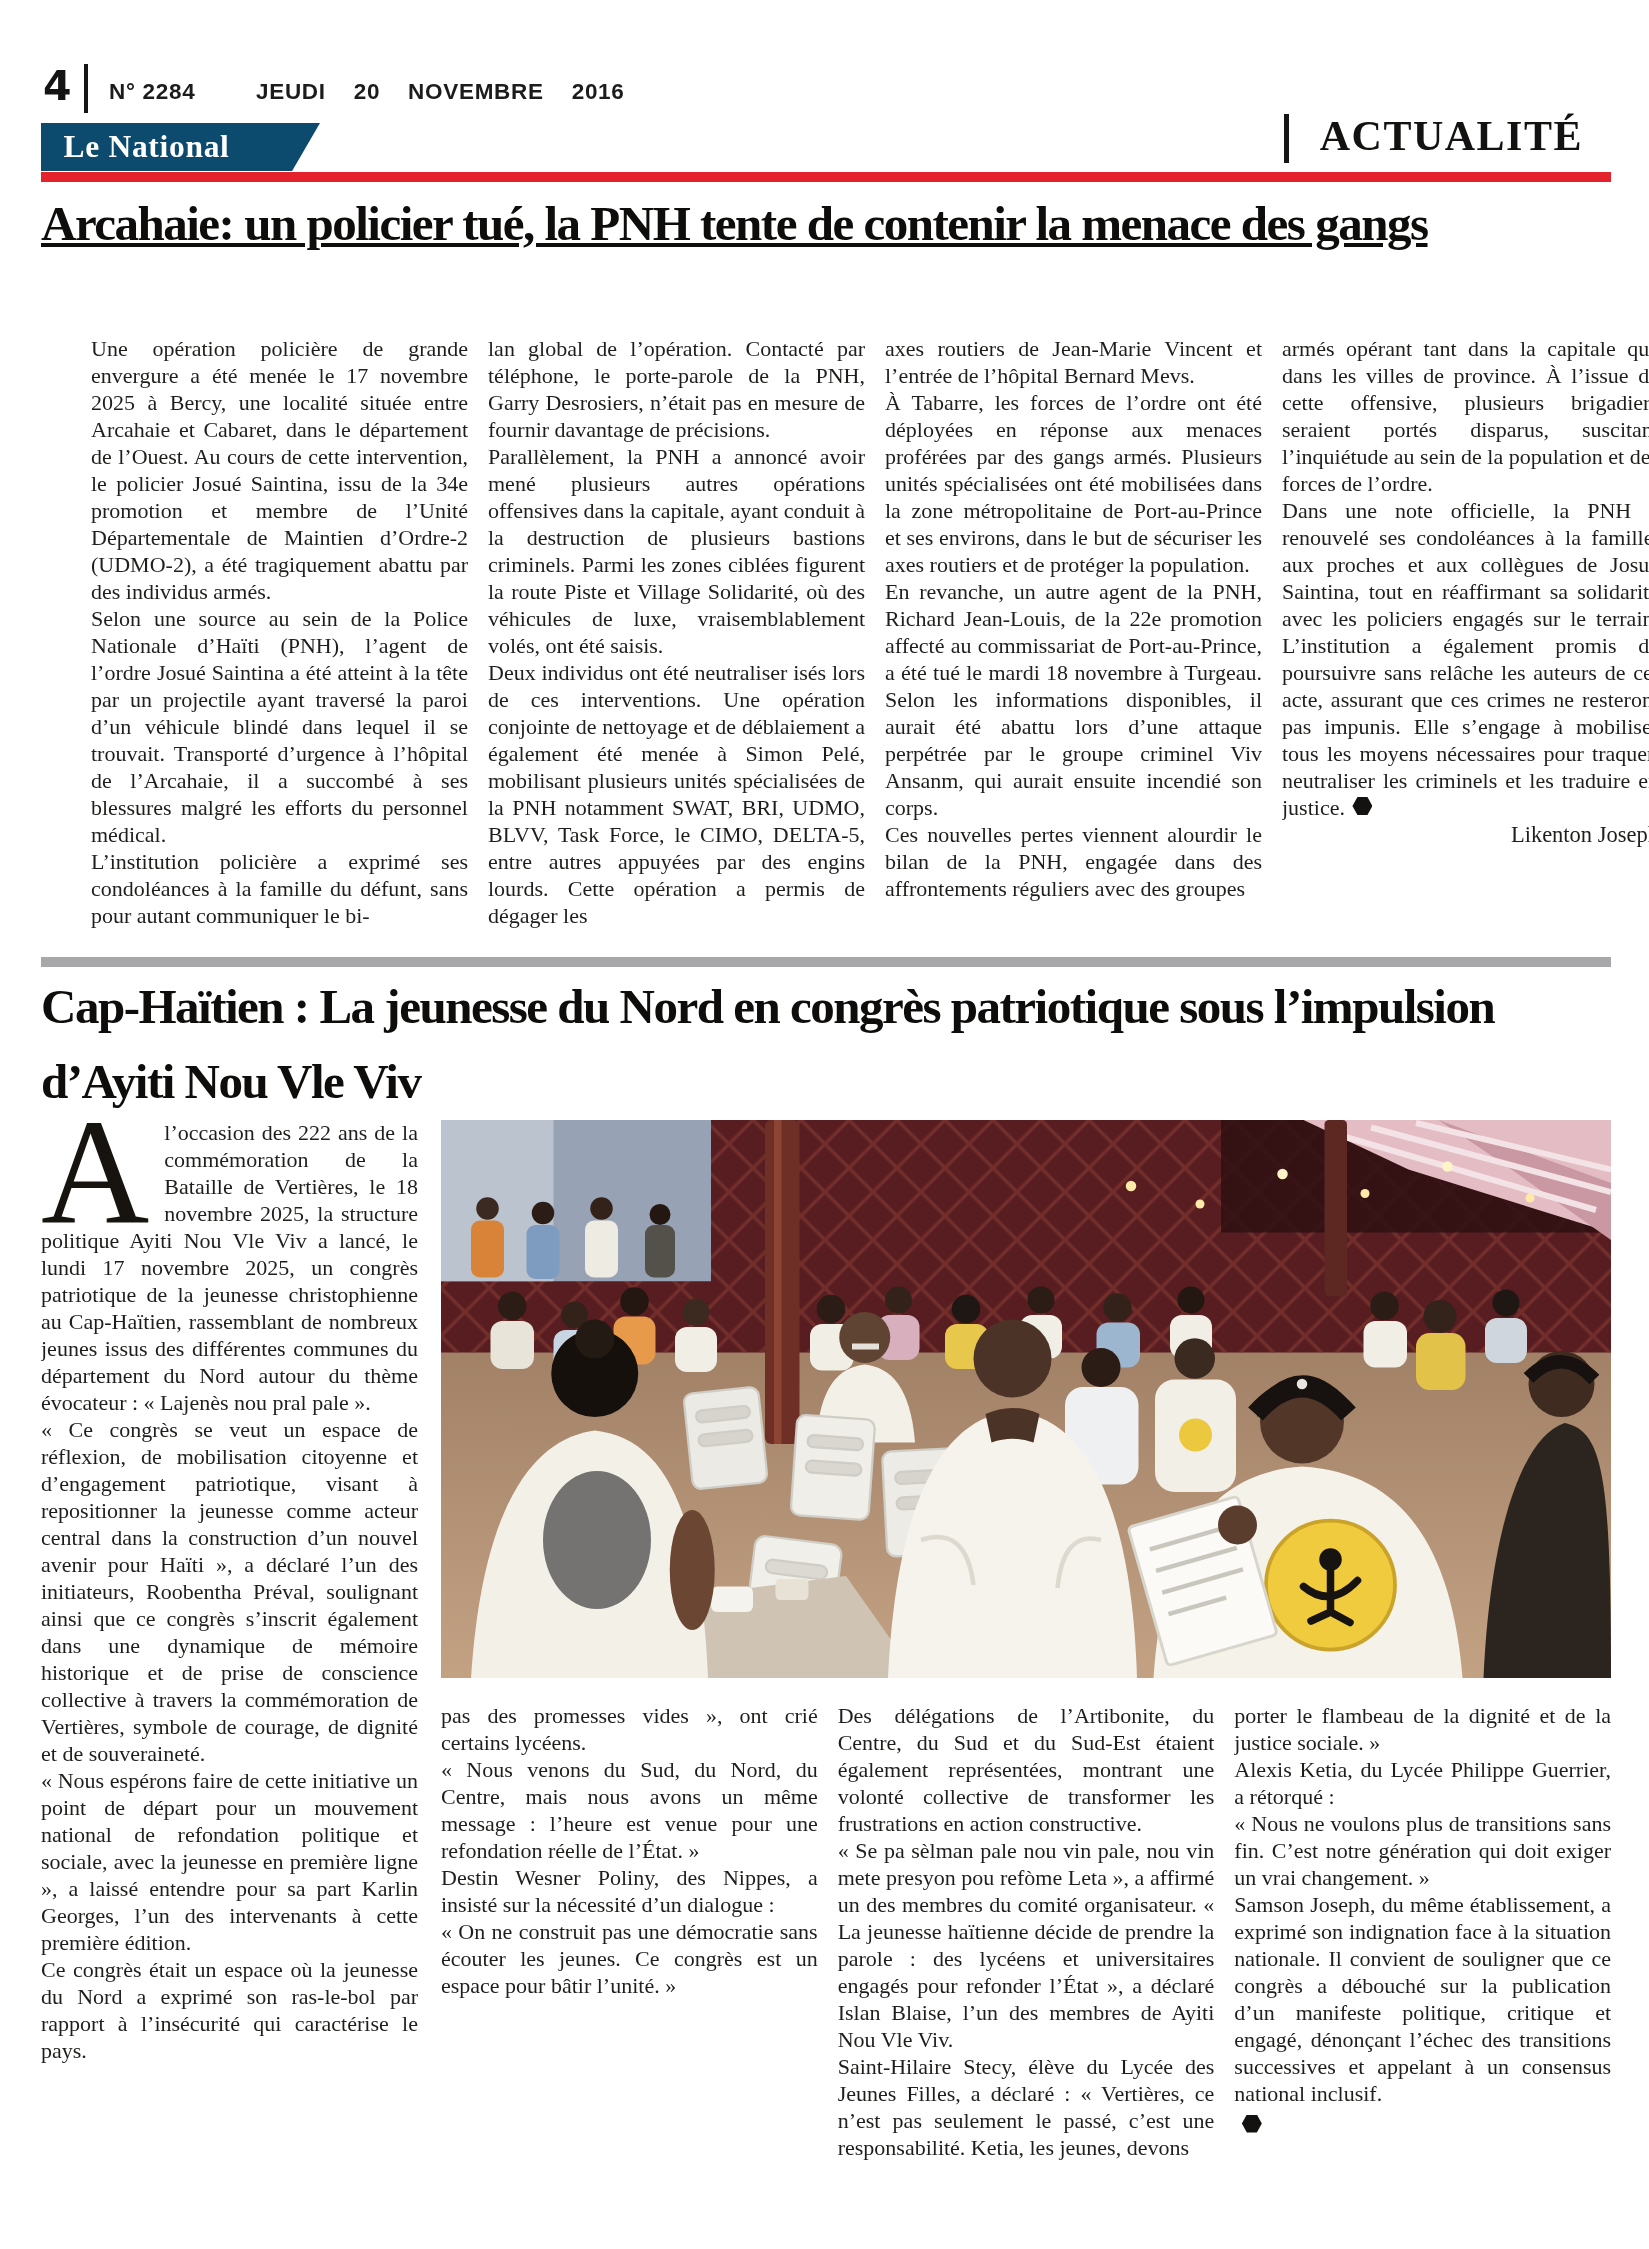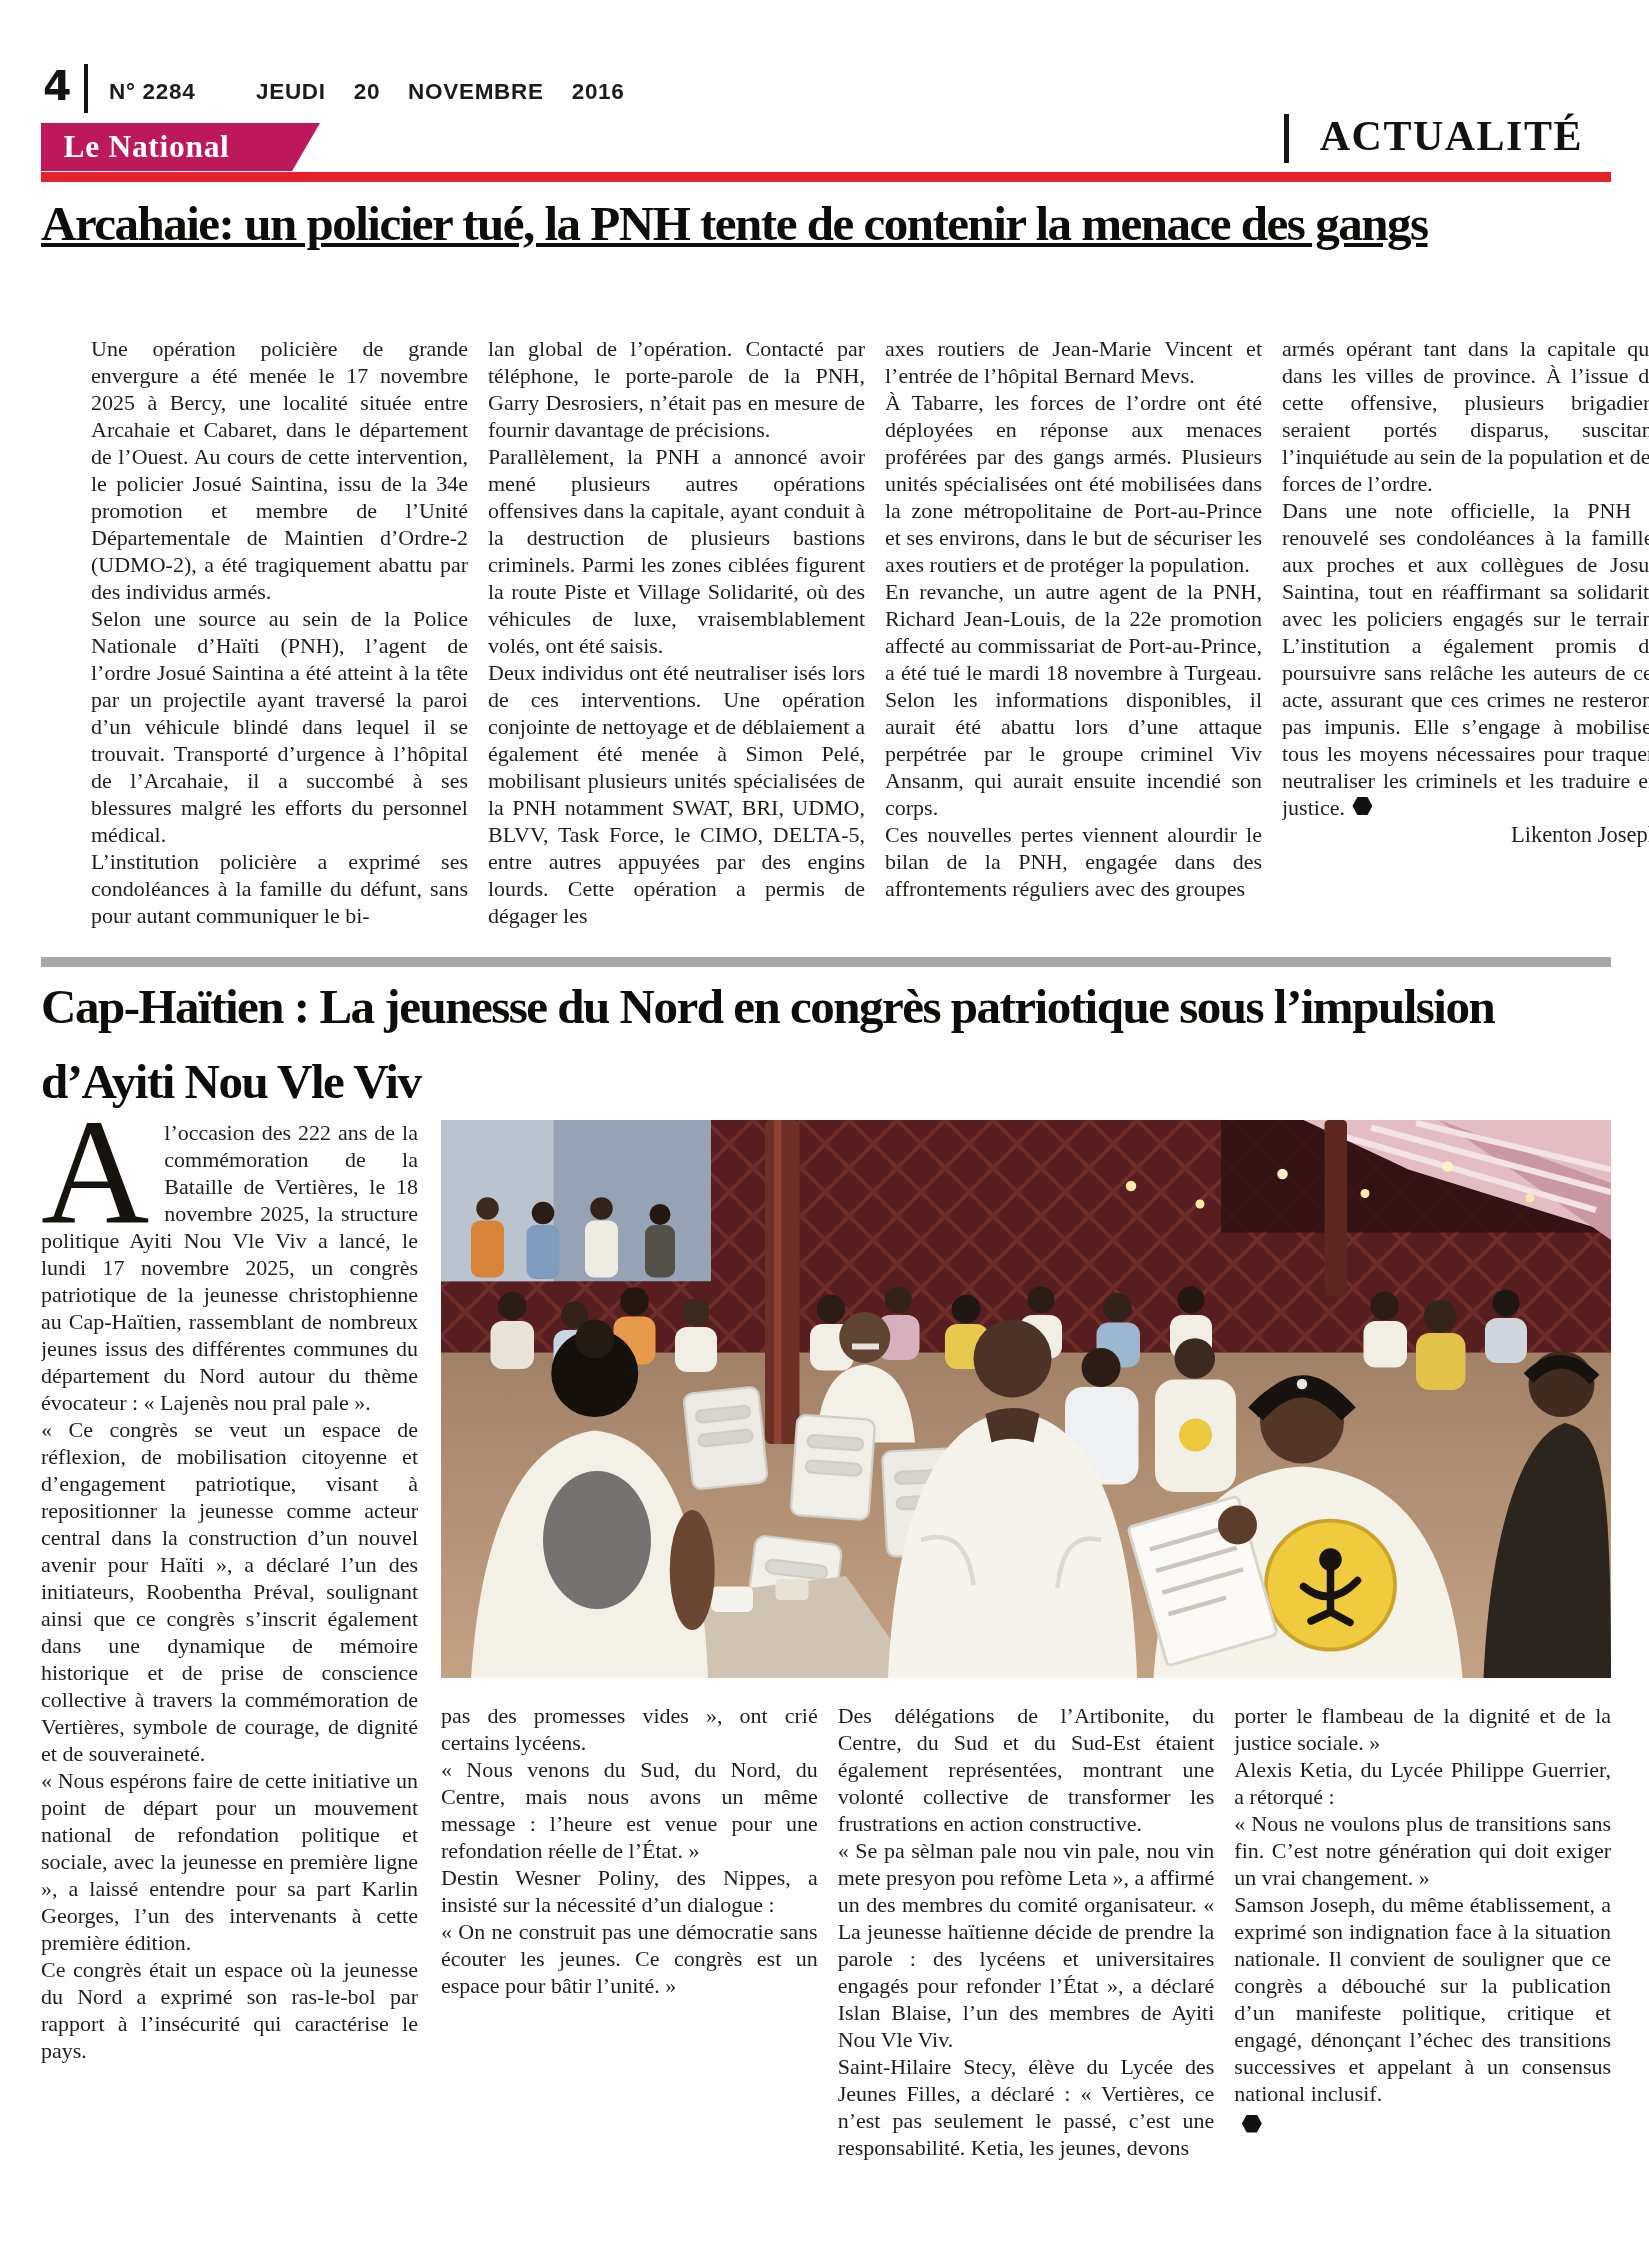--- a/index.html
+++ b/index.html
@@ -10,21 +10,21 @@
   .pageno{position:absolute;left:43px;top:66px;font-family:"DejaVu Sans",sans-serif;
           font-weight:bold;font-size:41px;color:#141414;line-height:1;}
   .pageno-bar{position:absolute;left:84px;top:64px;width:3.7px;height:49px;background:#141414;}
   .issue{position:absolute;left:109px;top:79px;font-family:"Liberation Sans",sans-serif;
          font-weight:bold;font-size:22.5px;color:#1c1c1c;letter-spacing:0.7px;text-align:center;}
   .date{position:absolute;left:256px;top:79px;font-family:"Liberation Sans",sans-serif;
         font-weight:bold;font-size:22.5px;color:#1c1c1c;letter-spacing:0.7px;word-spacing:21px;}
   .section-bar{position:absolute;left:1284px;top:114px;width:4.5px;height:49px;background:#161616;}
   .section{position:absolute;right:67px;top:112px;font-family:"Liberation Serif",serif;
            font-weight:bold;font-size:42px;letter-spacing:1.5px;color:#141210;}
-  .masthead{position:absolute;left:41px;top:123px;width:279px;height:48px;background:#be185d;
+  .masthead{position:absolute;left:41px;top:123px;width:279px;height:48px;background:#0c4a6e;
             clip-path:polygon(0 0,100% 0,90% 100%,0 100%);display:flex;align-items:center;}
   .masthead span{padding-left:22.5px;color:#ffffff;font-family:"Liberation Serif",serif;
             font-weight:bold;font-size:31.5px;letter-spacing:0.7px;}
   .red-rule{position:absolute;left:41px;top:172px;width:1570px;height:9.7px;background:#e4222b;}
 
   
   .headline{position:absolute;left:41px;width:1570px;font-weight:bold;color:#0e0d0b;
             font-size:49px;line-height:1.53;letter-spacing:-1.5px;}
   .headline1{top:187px;text-decoration:underline;}
   .headline2{top:970px;}

